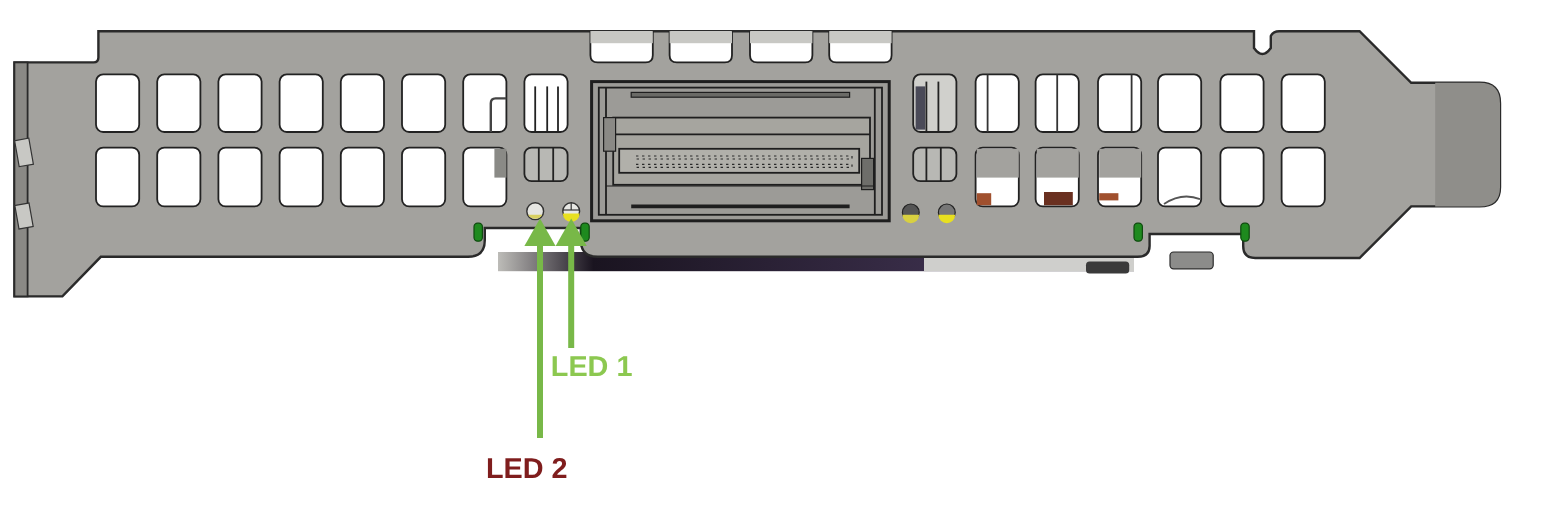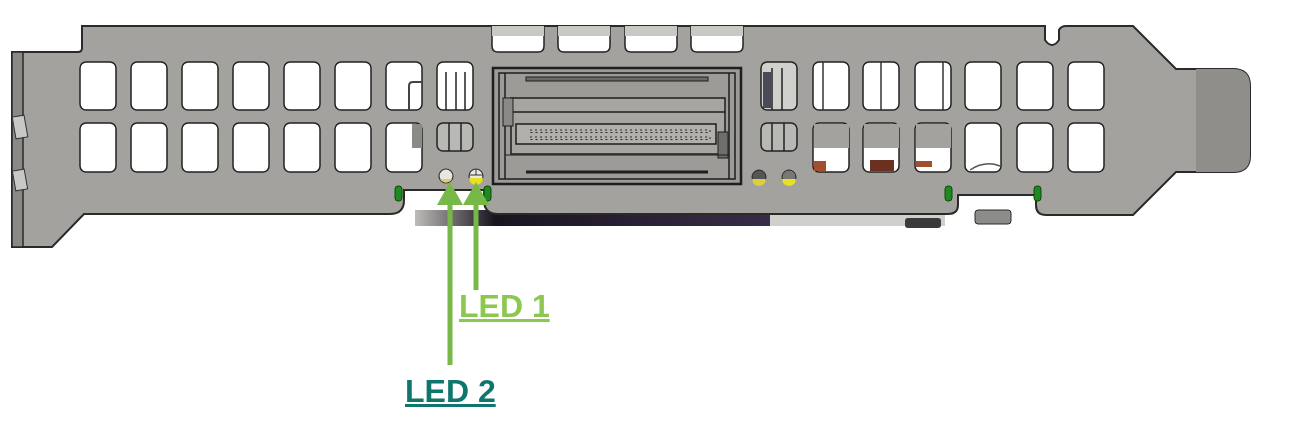--- a/index.html
+++ b/index.html
@@ -1,18 +1,18 @@
 <!DOCTYPE html>
 <html><head>
 <meta charset="utf-8">
 <style>
   html, body { margin:0; padding:0; background:#ffffff; }
   body { width:1292px; height:424px; position:relative; overflow:hidden; font-family:"Liberation Sans", sans-serif; }
   #diagram { position:absolute; left:0; top:0; width:1292px; height:424px; }
-  .label { position:absolute; font-family:"Liberation Sans", sans-serif; font-weight:bold; font-size:32px; line-height:32px;text-decoration:underline; }
+  .label { position:absolute; font-family:"Liberation Sans", sans-serif; font-weight:bold; font-size:24px; line-height:32px; }
 </style>
 </head>
 <body>
 
 <svg id="diagram" width="1292" height="424" viewBox="0 0 1292 424" xmlns="http://www.w3.org/2000/svg">
   <defs>
     <linearGradient id="shadowGrad" x1="0" x2="1" y1="0" y2="0">
       <stop offset="0" stop-color="#bdbcb8"></stop>
       <stop offset="0.15" stop-color="#1a1420"></stop>
       <stop offset="0.7" stop-color="#3a2e4a"></stop>
@@ -160,13 +160,13 @@
     <line x1="450" y1="365" x2="450" y2="205" stroke="#78b848" stroke-width="5"></line>
     <polygon points="437,205 463,205 450,182" fill="#78b848"></polygon>
   </g>
   <g>
     <line x1="476" y1="290" x2="476" y2="205" stroke="#78b848" stroke-width="5"></line>
     <polygon points="463,205 489,205 476,182" fill="#78b848"></polygon>
   </g>
 </svg>
 
 <div class="label" style="left:459px; top:290px; color:#8cc850;">LED 1</div>
-<div class="label" style="left:405px; top:375px; color:#0f766e;">LED 2</div>
+<div class="label" style="left:405px; top:375px; color:#7f1d1d;">LED 2</div>
 
 </body></html>

